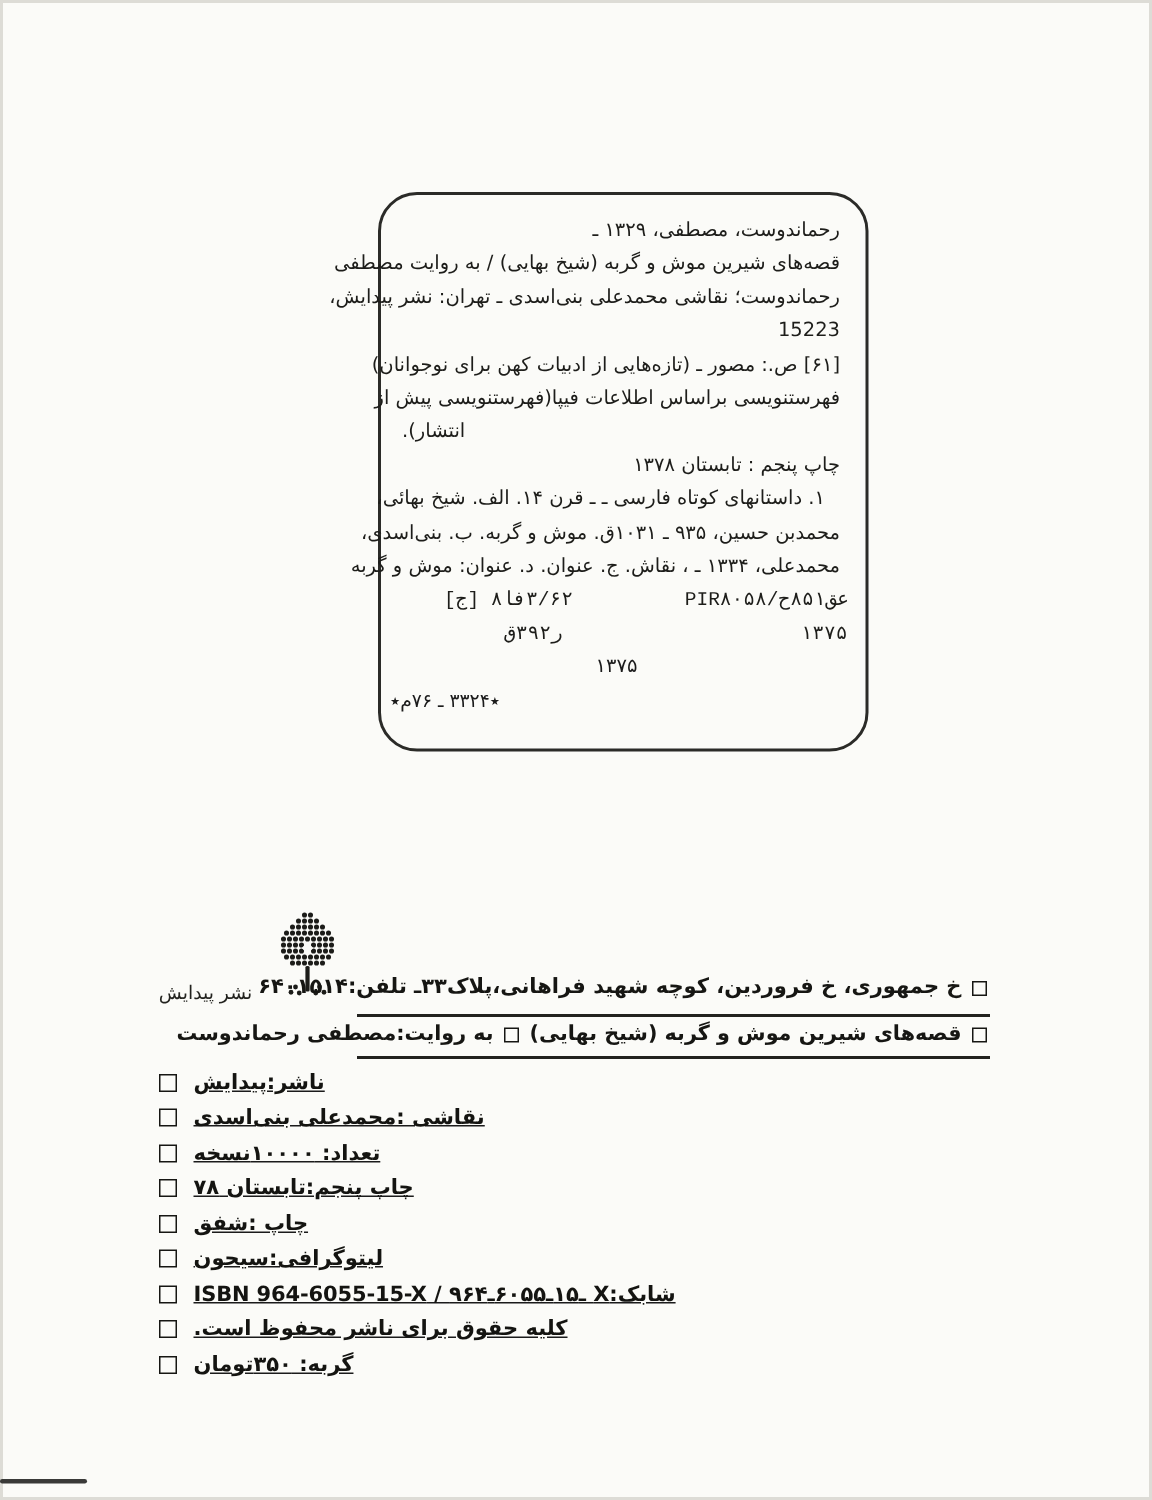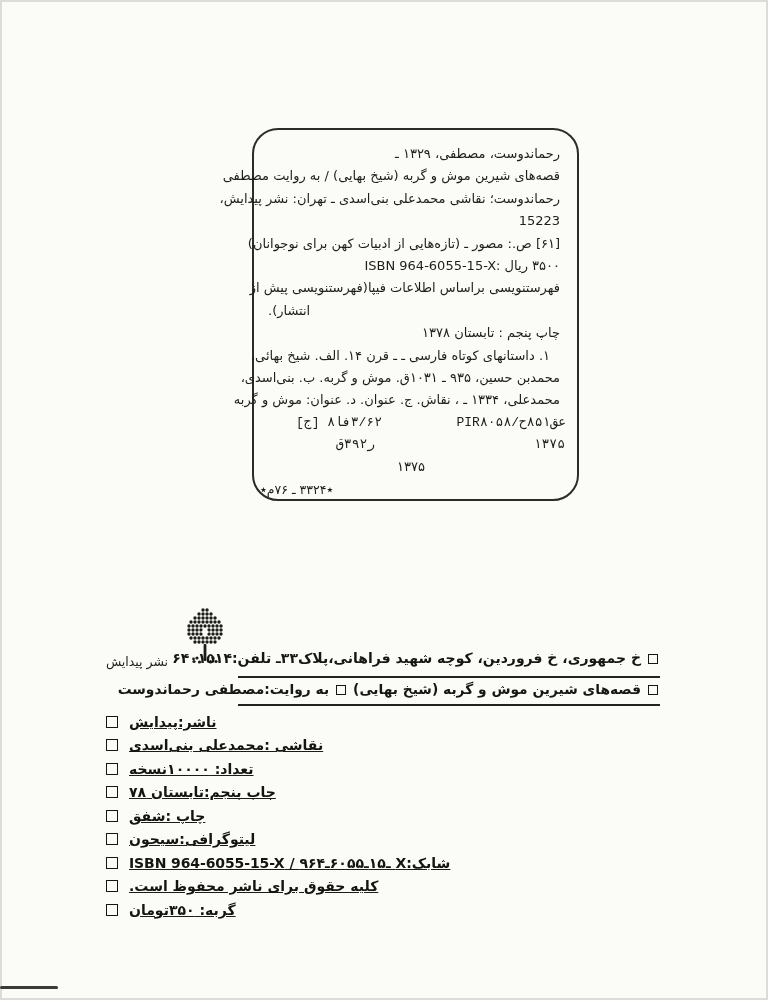--- a/index.html
+++ b/index.html
@@ -74,21 +74,20 @@
 <body>
 
 <div class="page-frame"></div>
 
 <div class="cip-box">
   <div class="cip-line">رحماندوست، مصطفی، ۱۳۲۹ ـ</div>
   <div class="cip-line">قصه‌های شیرین موش و گربه (شیخ بهایی) / به روایت مصطفی</div>
   <div class="cip-line">رحماندوست؛ نقاشی محمدعلی بنی‌اسدی ـ تهران: نشر پیدایش،</div>
   <div class="cip-line">15223</div>
   <div class="cip-line">[۶۱] ص.: مصور ـ (تازه‌هایی از ادبیات کهن برای نوجوانان)</div>
-  <div class="cip-line">۳۵۰۰ ریال :ISBN 964-6055-15-X</div>
   <div class="cip-line">فهرستنویسی براساس اطلاعات فیپا(فهرستنویسی پیش از</div>
   <div class="cip-line align-left">انتشار).</div>
   <div class="cip-line">چاپ پنجم : تابستان ۱۳۷۸</div>
   <div class="cip-line indent-first">۱. داستانهای کوتاه فارسی ـ ـ قرن ۱۴. الف. شیخ بهائی،</div>
   <div class="cip-line">محمدبن حسین، ۹۳۵ ـ ۱۰۳۱ق. موش و گربه. ب. بنی‌اسدی،</div>
   <div class="cip-line">محمدعلی، ۱۳۳۴ ـ ، نقاش. ج. عنوان. د. عنوان: موش و گربه</div>
 
   <div class="cip-callrow r1">
     <span class="cell">۳/۶۲فا۸ [ج]</span>
     <span class="cell">عق۸۵۱ح/PIR۸۰۵۸</span>

